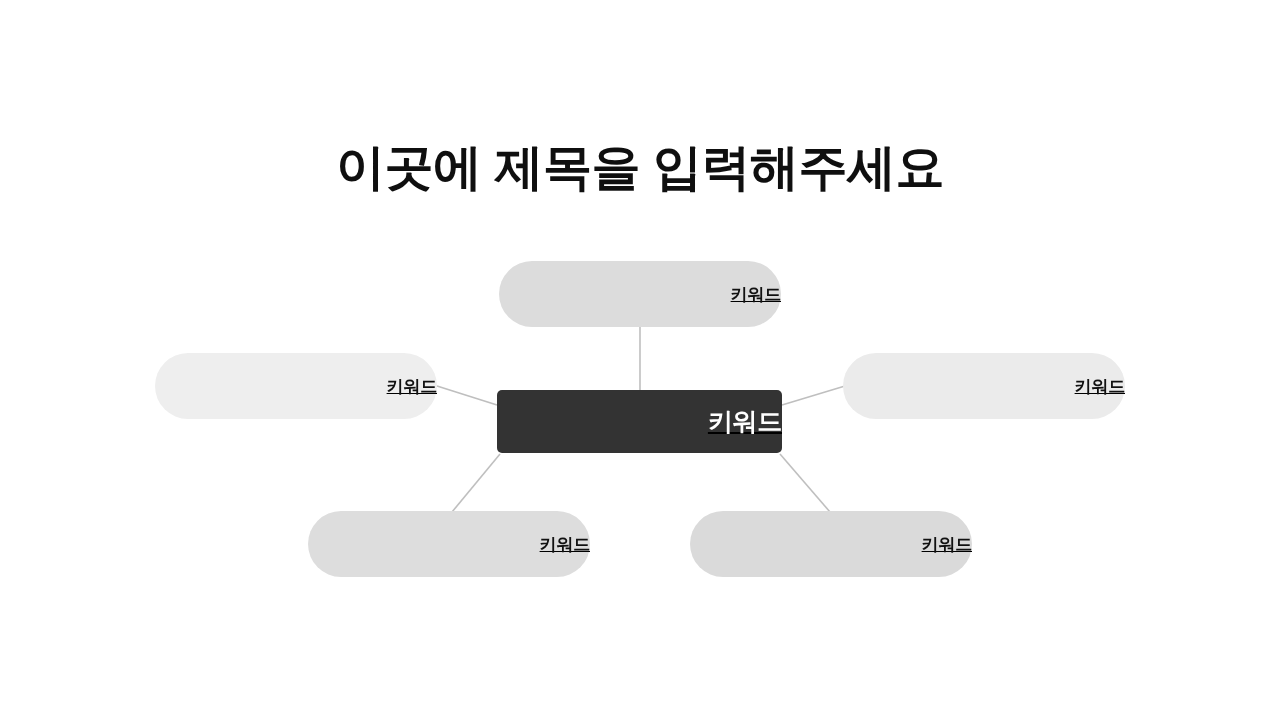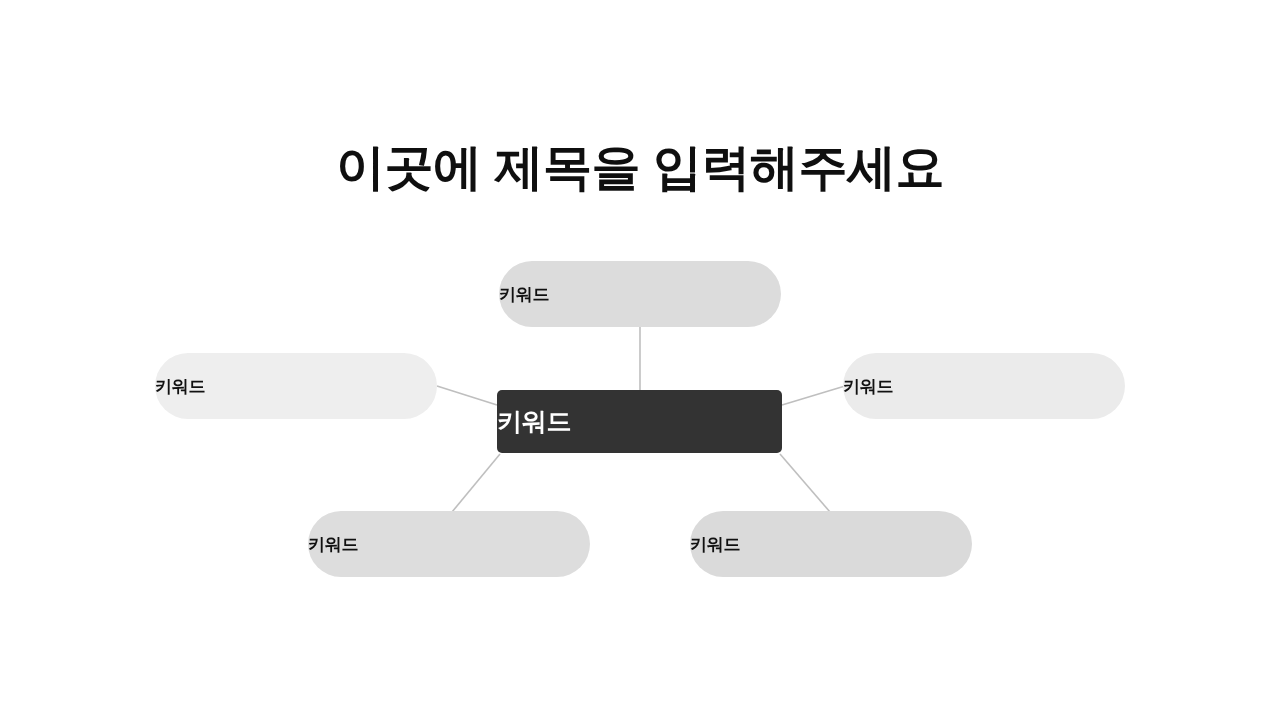--- a/index.html
+++ b/index.html
@@ -44,23 +44,24 @@
     width: 1280px;
     height: 720px;
     pointer-events: none;
   }
 
   
   .node {
     position: absolute;
     display: flex;
     align-items: center;
-    justify-content: flex-start;
+    justify-content: flex-end;
     box-sizing: border-box;
     text-align: center;
+    text-decoration: underline;
   }
 
   .node-label {
     display: block;
     white-space: nowrap;
   }
 
   .node-branch {
     border-radius: 999px;
   }

